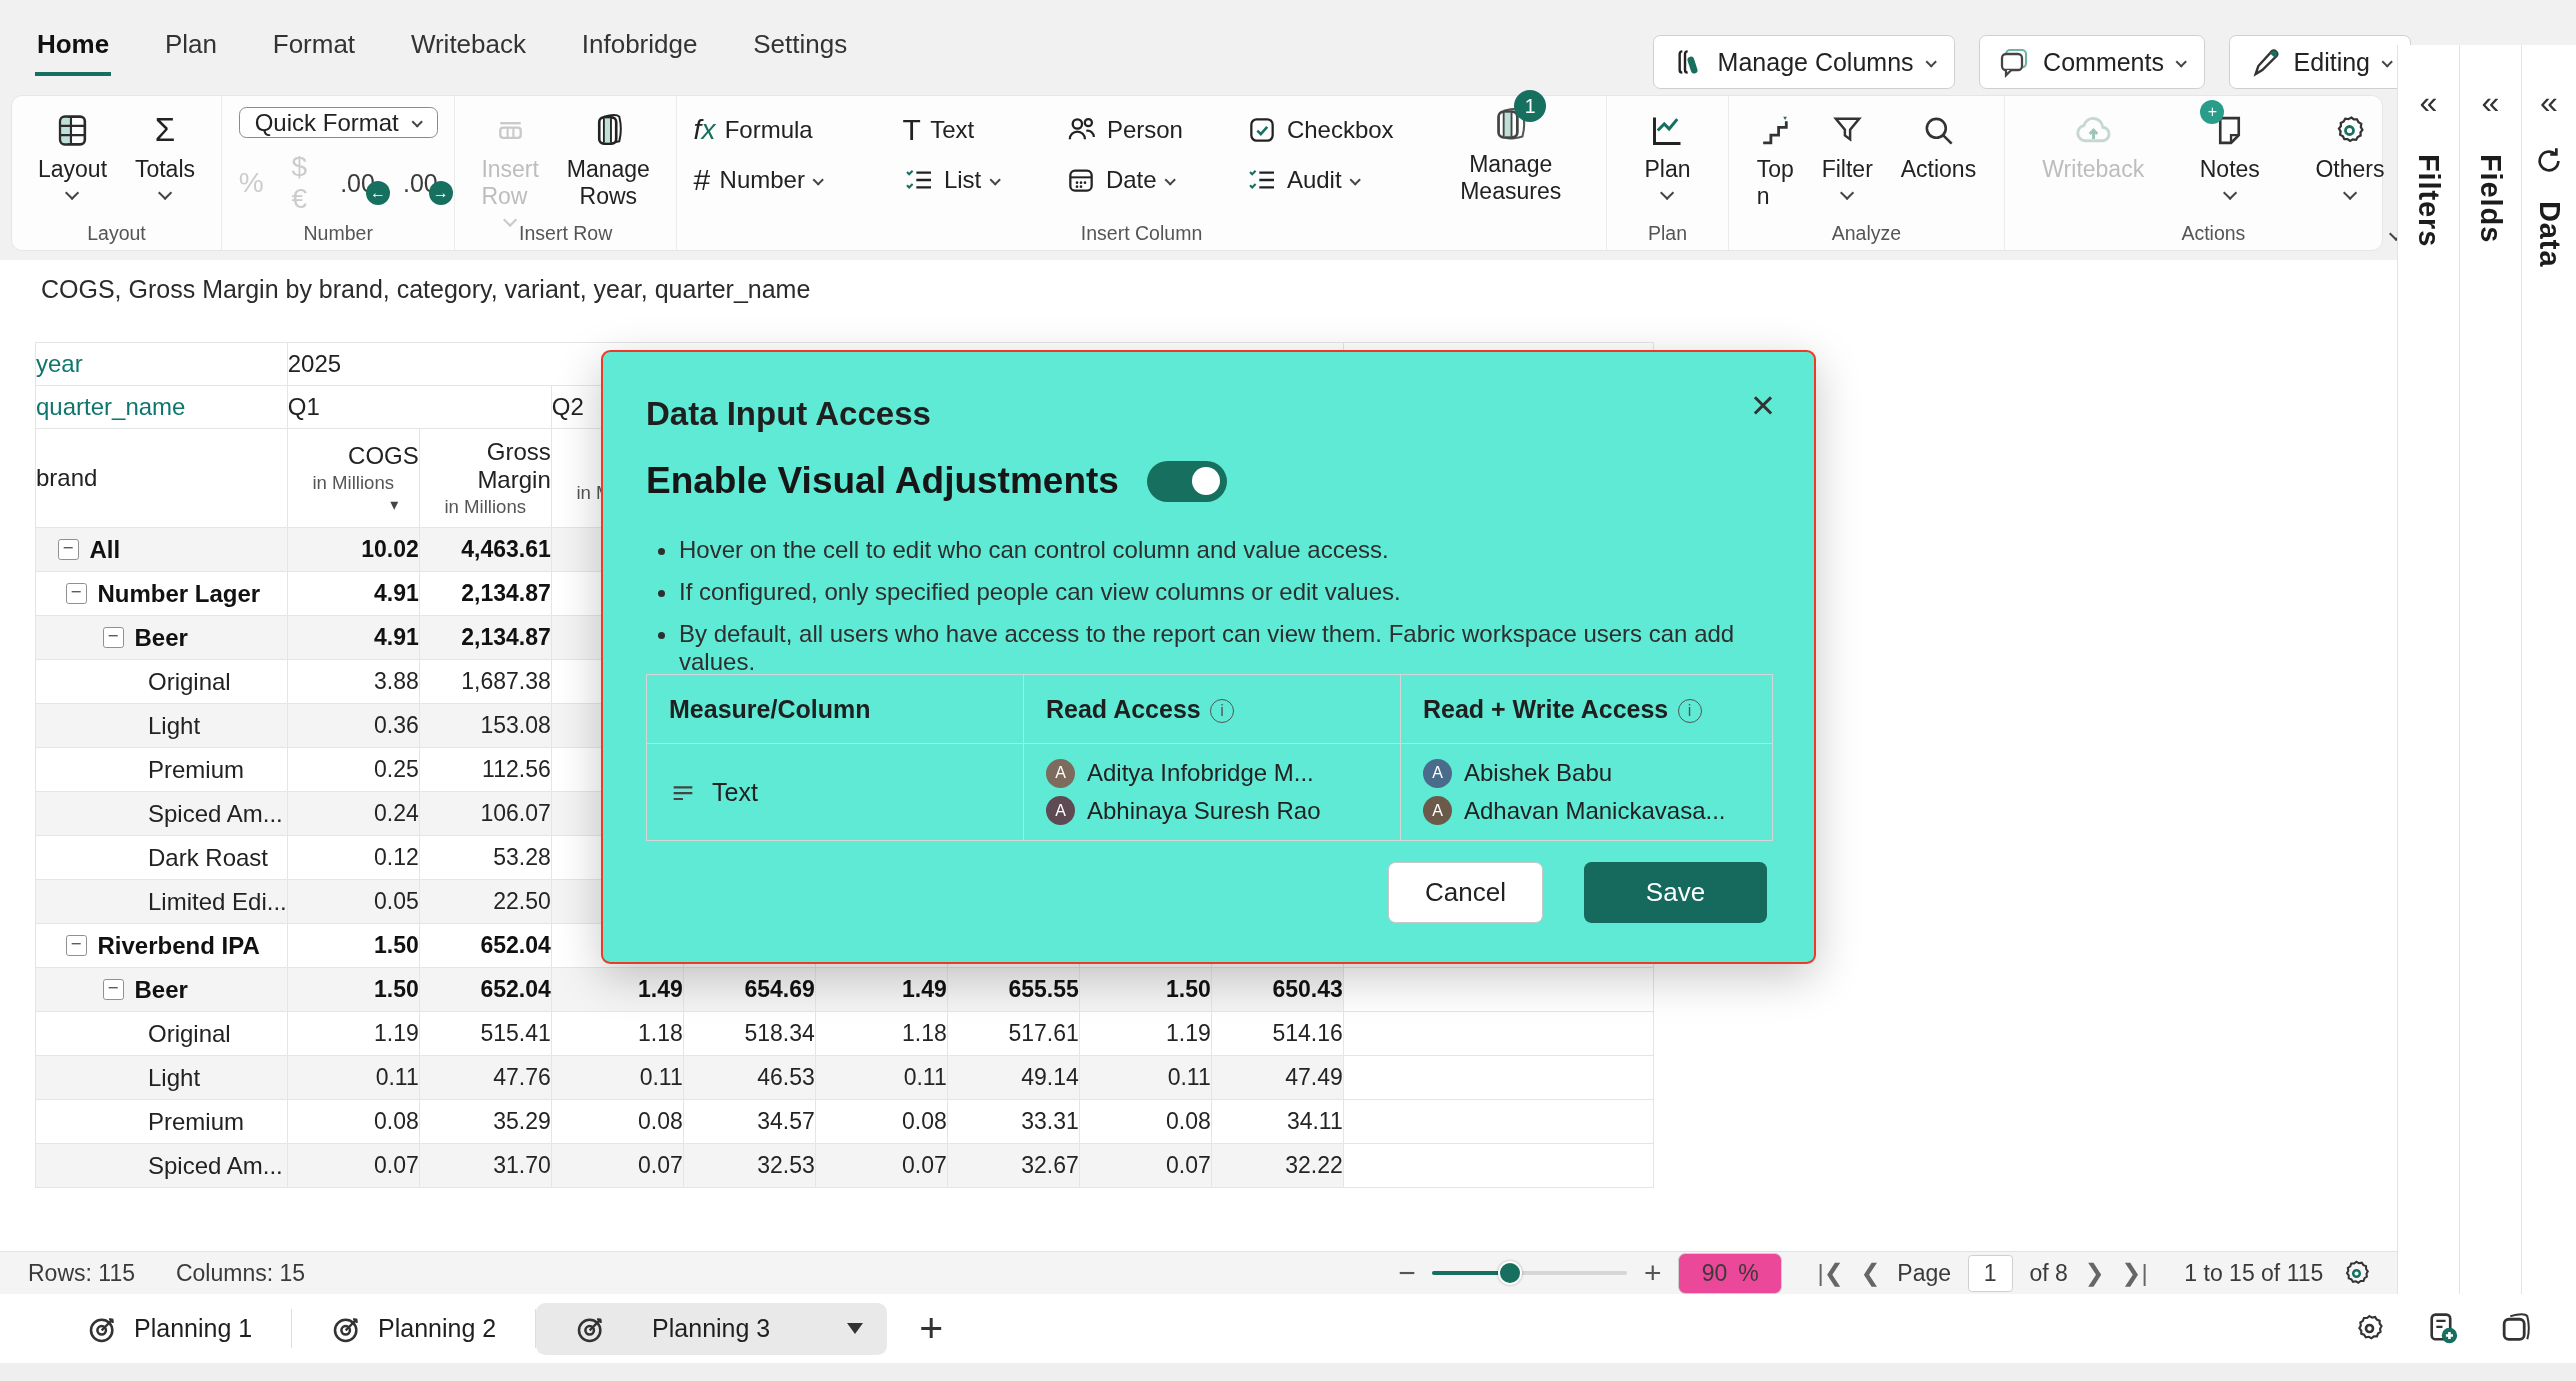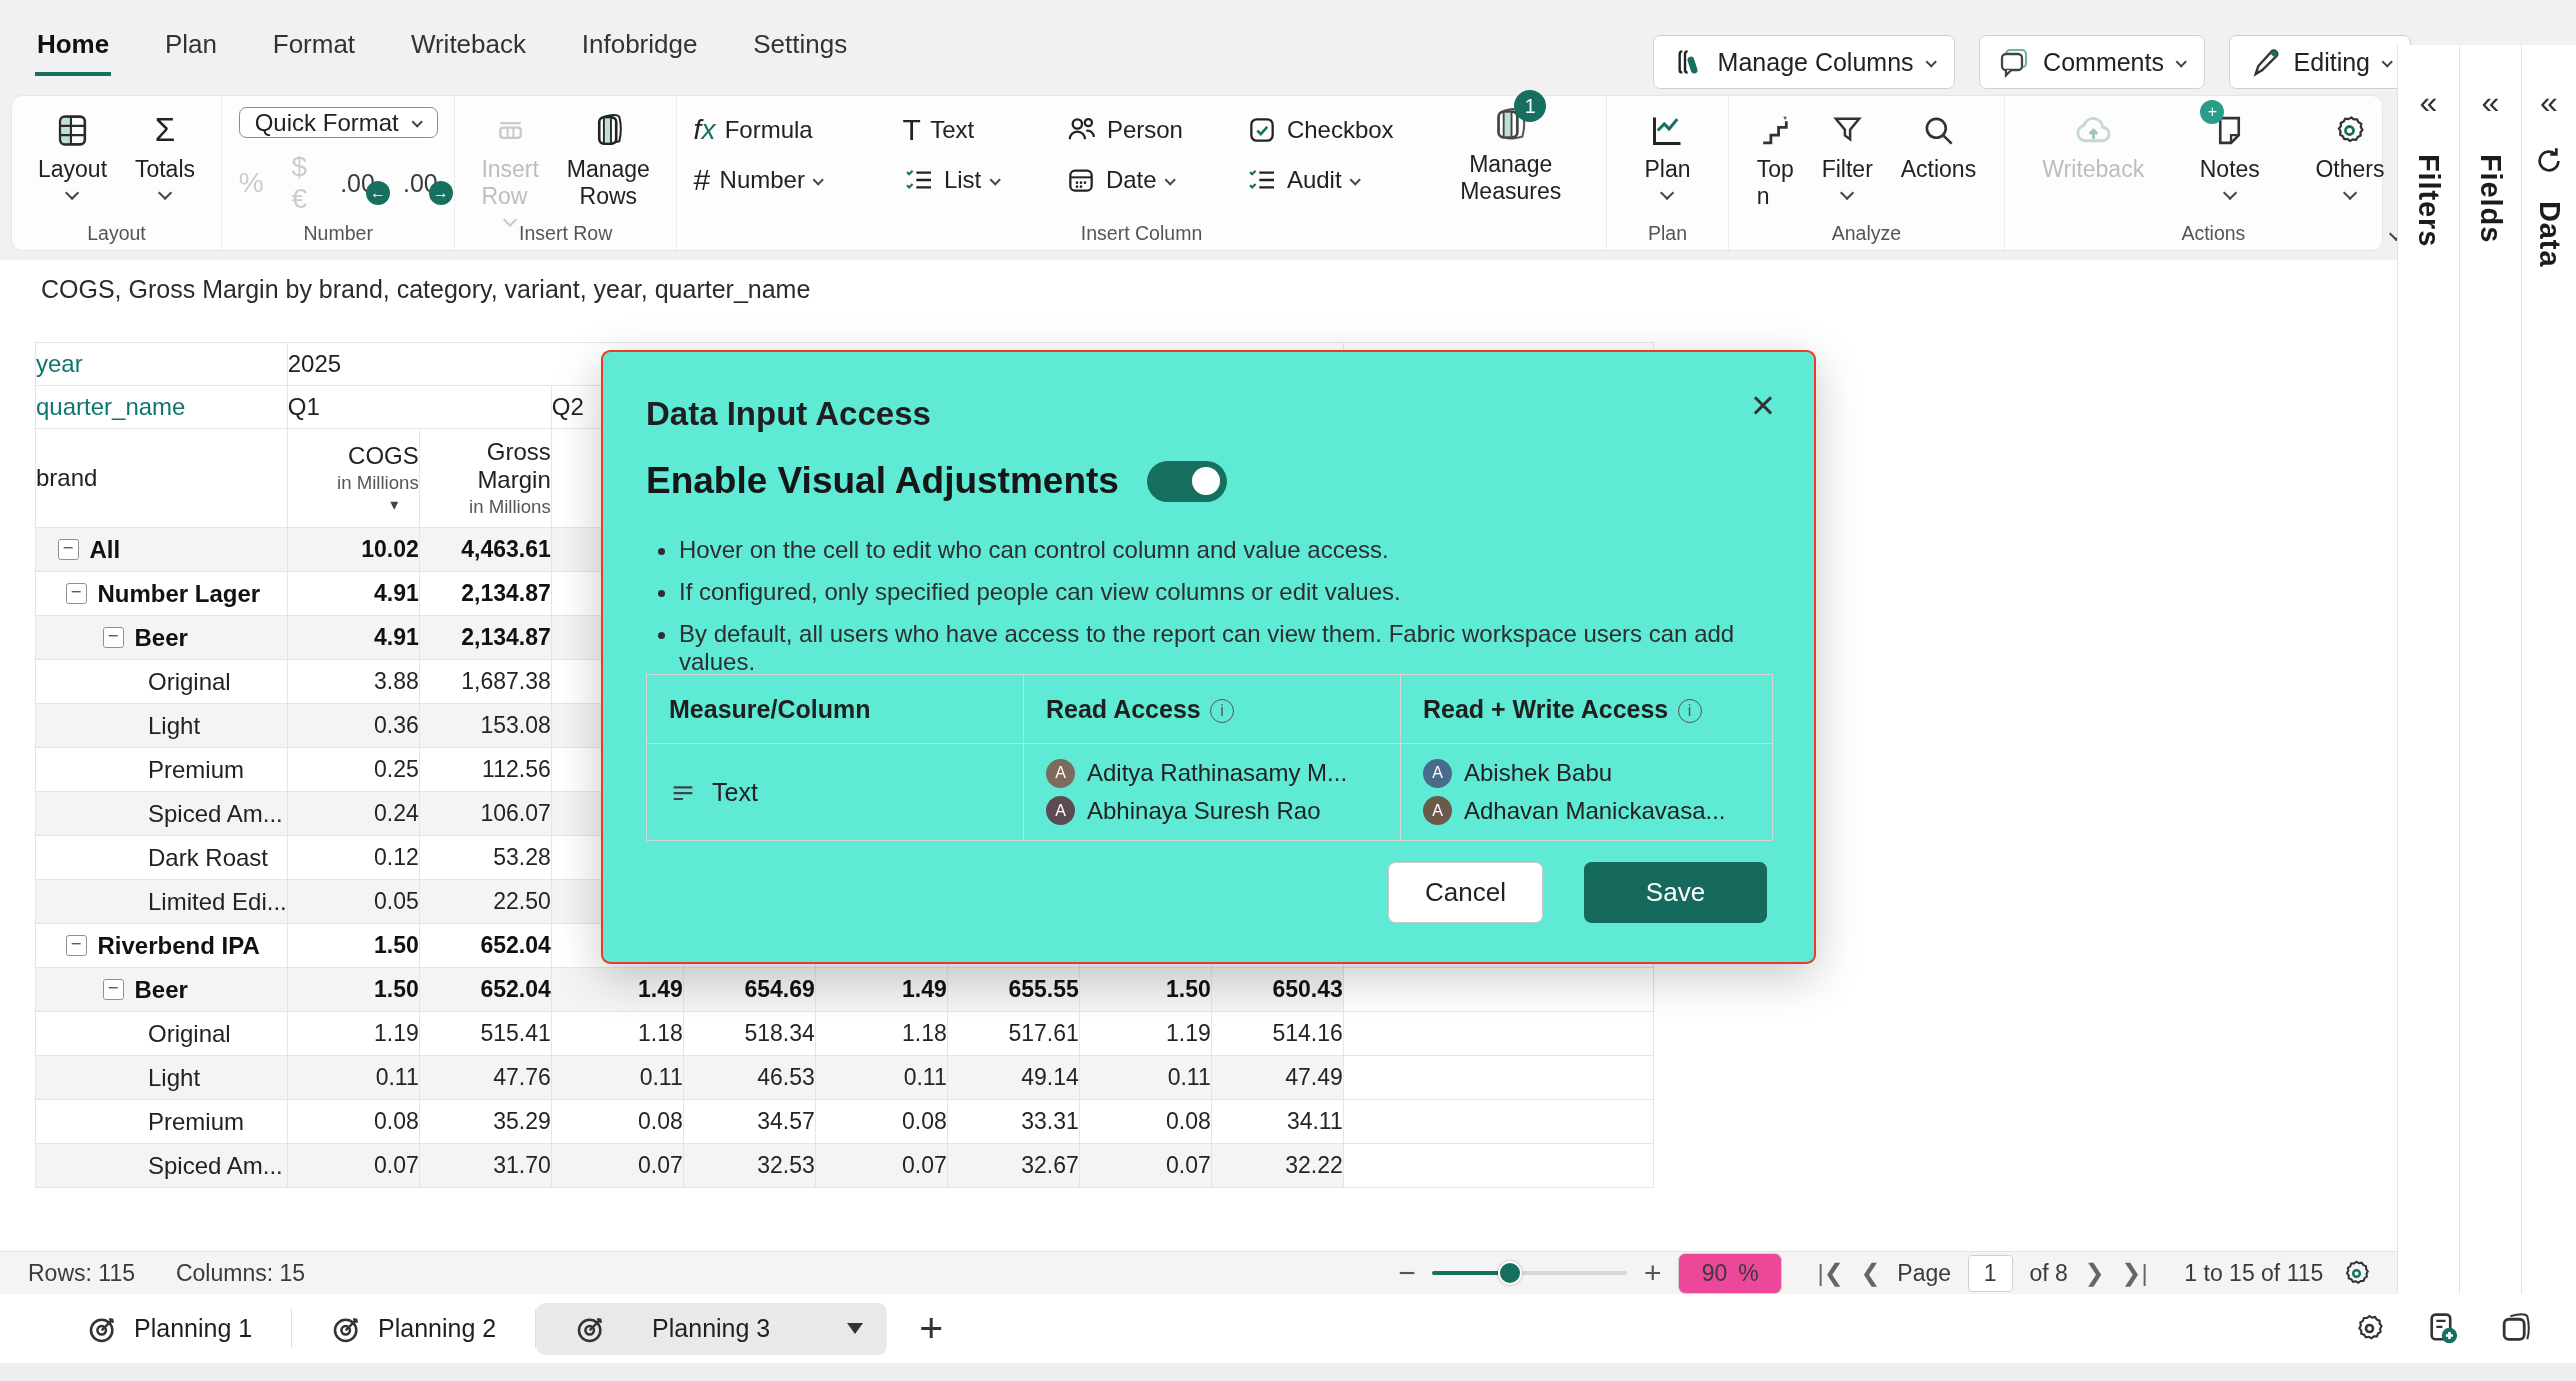--- a/index.html
+++ b/index.html
@@ -59,21 +59,21 @@
   table.grid { position:absolute; left:35px; top:82px; border-collapse:collapse; table-layout:fixed; background:#fff; }
   table.grid td, table.grid th { border:0.9px solid #e5e5e5; padding:0; font-weight:400; }
   .c-label { width:201px; }  .c-val { width:132px; }  .c-trail { width:310px; }
   tr.hrow { height:43px; }
   tr.mrow-tr { height:99px; }
   tr.drow { height:44px; }
   .hl { text-align:left; padding-left:13px; font-size:24px; color:#0f766e; }
   .hv { text-align:left; padding-left:15px; font-size:24px; font-weight:700; color:#222; }
   .mh { text-align:right; padding-right:13px; vertical-align:middle; }
   .mh .mname { font-size:24px; color:#222; }
-  .mh .msub { font-size:18.6px; color:#555; margin-top:1.9px; }
+  .mh .msub { font-size:18.6px; color:#555; margin-top:1.9px;text-align:center; }
   .mh .caret { font-size:16px; color:#444; margin-top:1.9px; padding-right:20.5px; }
   .bh { text-align:left; padding-left:13px; font-size:24px; color:#222; vertical-align:middle; }
   td.num { text-align:right; padding-right:15px; font-size:23px; color:#242424; }
   tr.g td, tr.g th { background:#f4f4f4; }
   tr.w td, tr.w th { background:#ffffff; }
   td.trail { background:#fff !important; }
   tr.bold td.num, tr.bold .rl-label { font-weight:700; color:#111; }
   .rl { display:flex; align-items:center; gap:11px; }
   .rl-label { font-size:24px; color:#222; white-space:nowrap; overflow:hidden; }
   .cbox { width:20.5px; height:20.5px; flex:none; border:1.4px solid #909090; border-radius:2.8px;
@@ -792,21 +792,21 @@
                     <path d="M4 8 h16 M4 13 h16 M4 18 h8" stroke="#444" stroke-width="1.8" fill="none"></path>
                   </svg>
             </span>
             <span>Text</span>
           </span>
         </td>
         <td class="m-td">
               <ul class="people" id="read-people">
                 <li>
                   <span class="avatar" style="background: rgb(125, 107, 94);">A</span>
-                  <span>Aditya Rathinasamy M...</span>
+                  <span>Aditya Infobridge M...</span>
                 </li>
                 <li>
                   <span class="avatar" style="background: rgb(94, 74, 82);">A</span>
                   <span>Abhinaya Suresh Rao</span>
                 </li>
               </ul>
             </td>
         <td class="m-td">
               <ul class="people" id="write-people">
                 <li>

